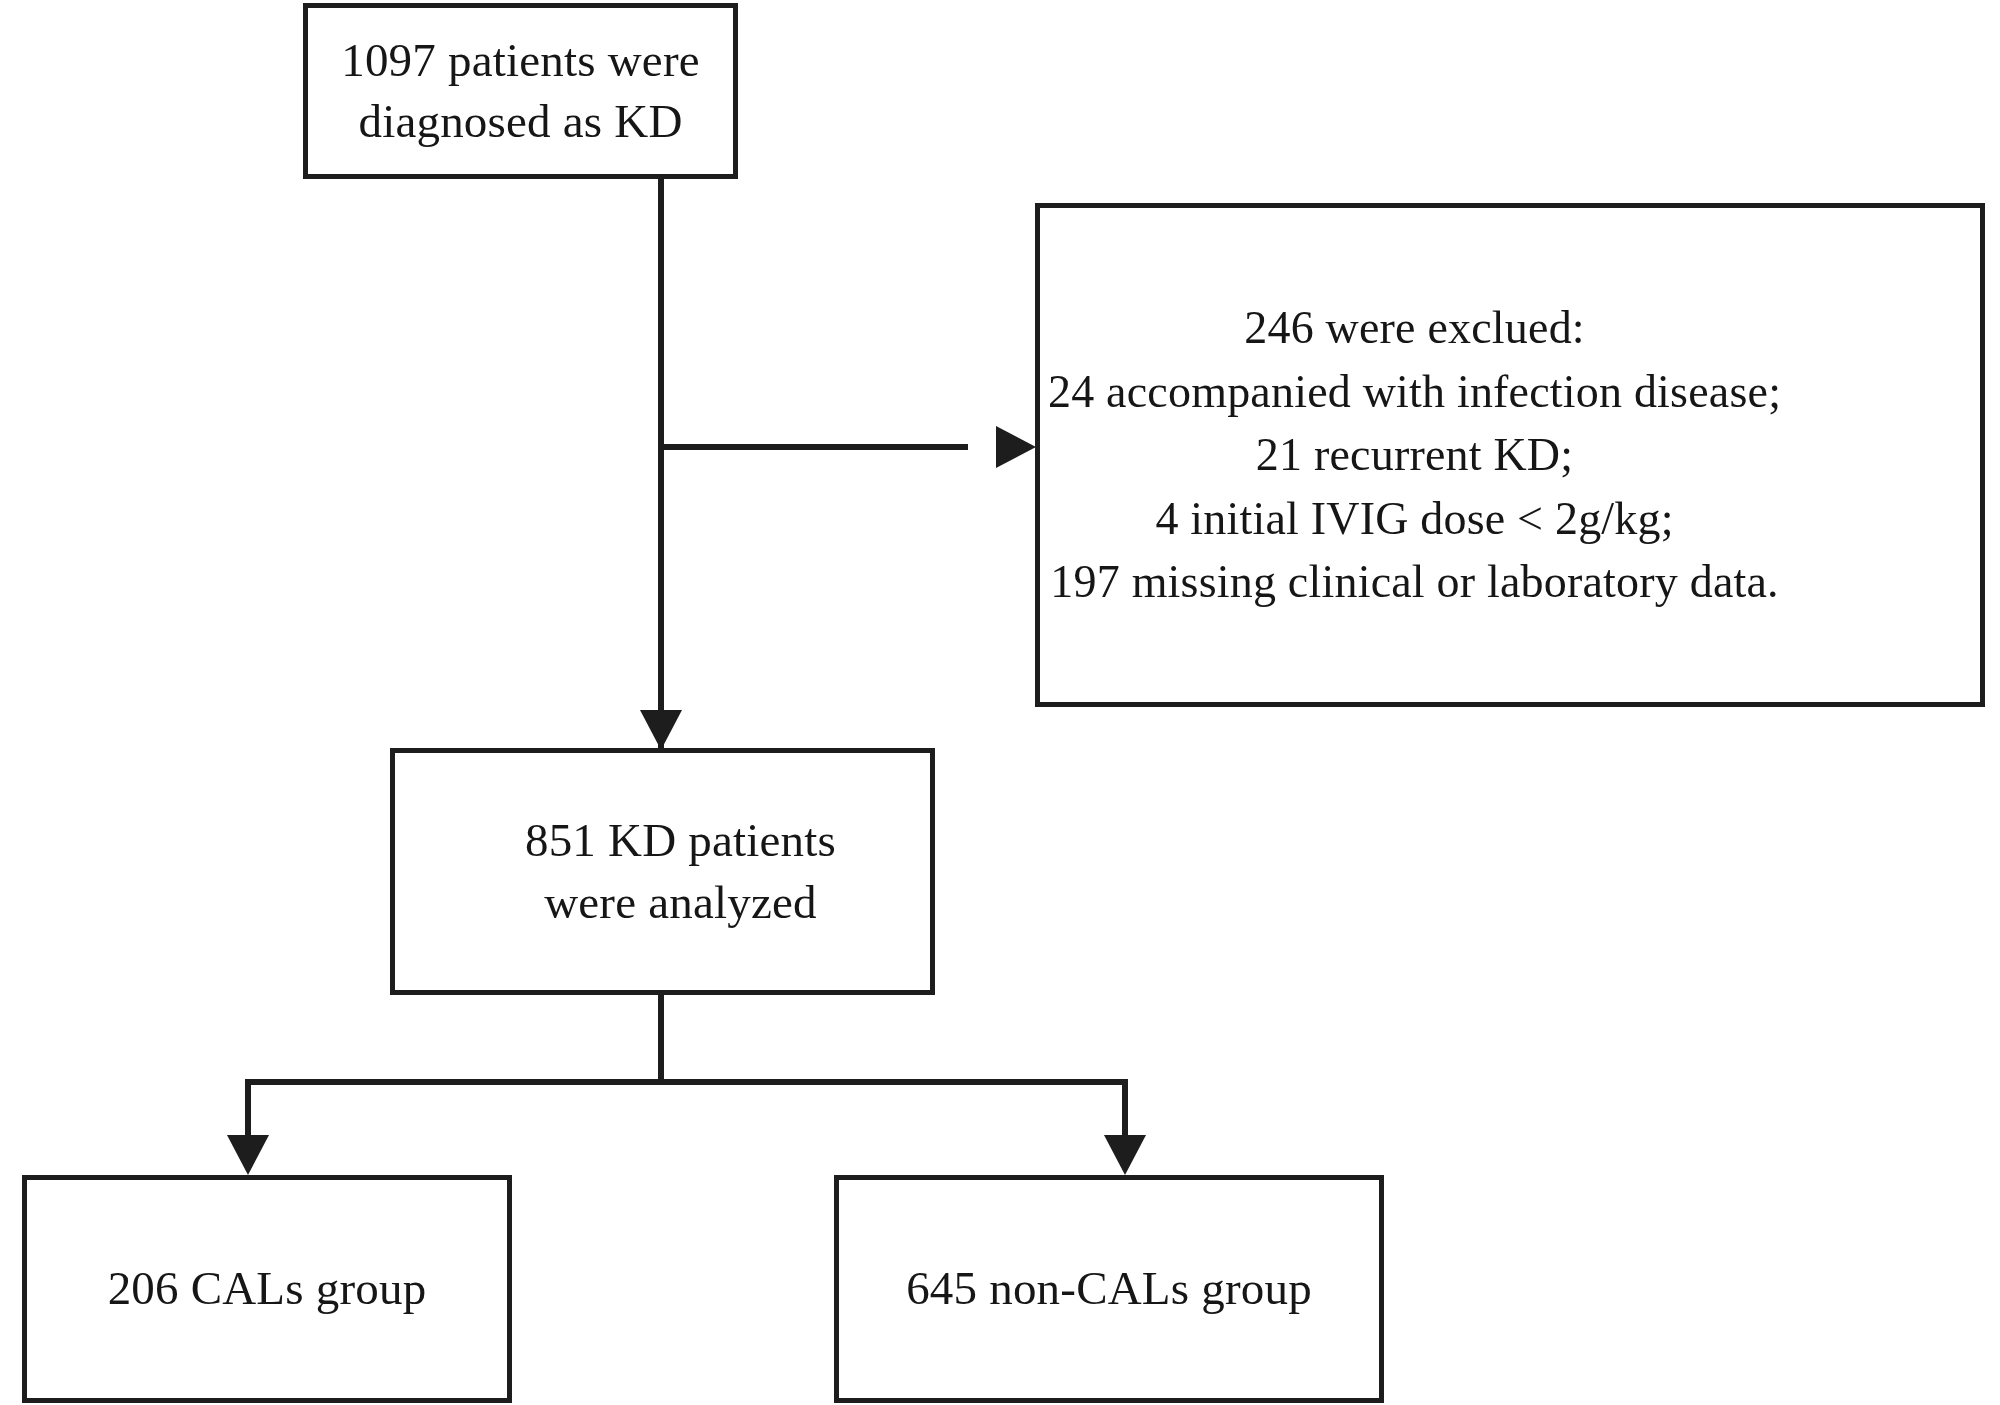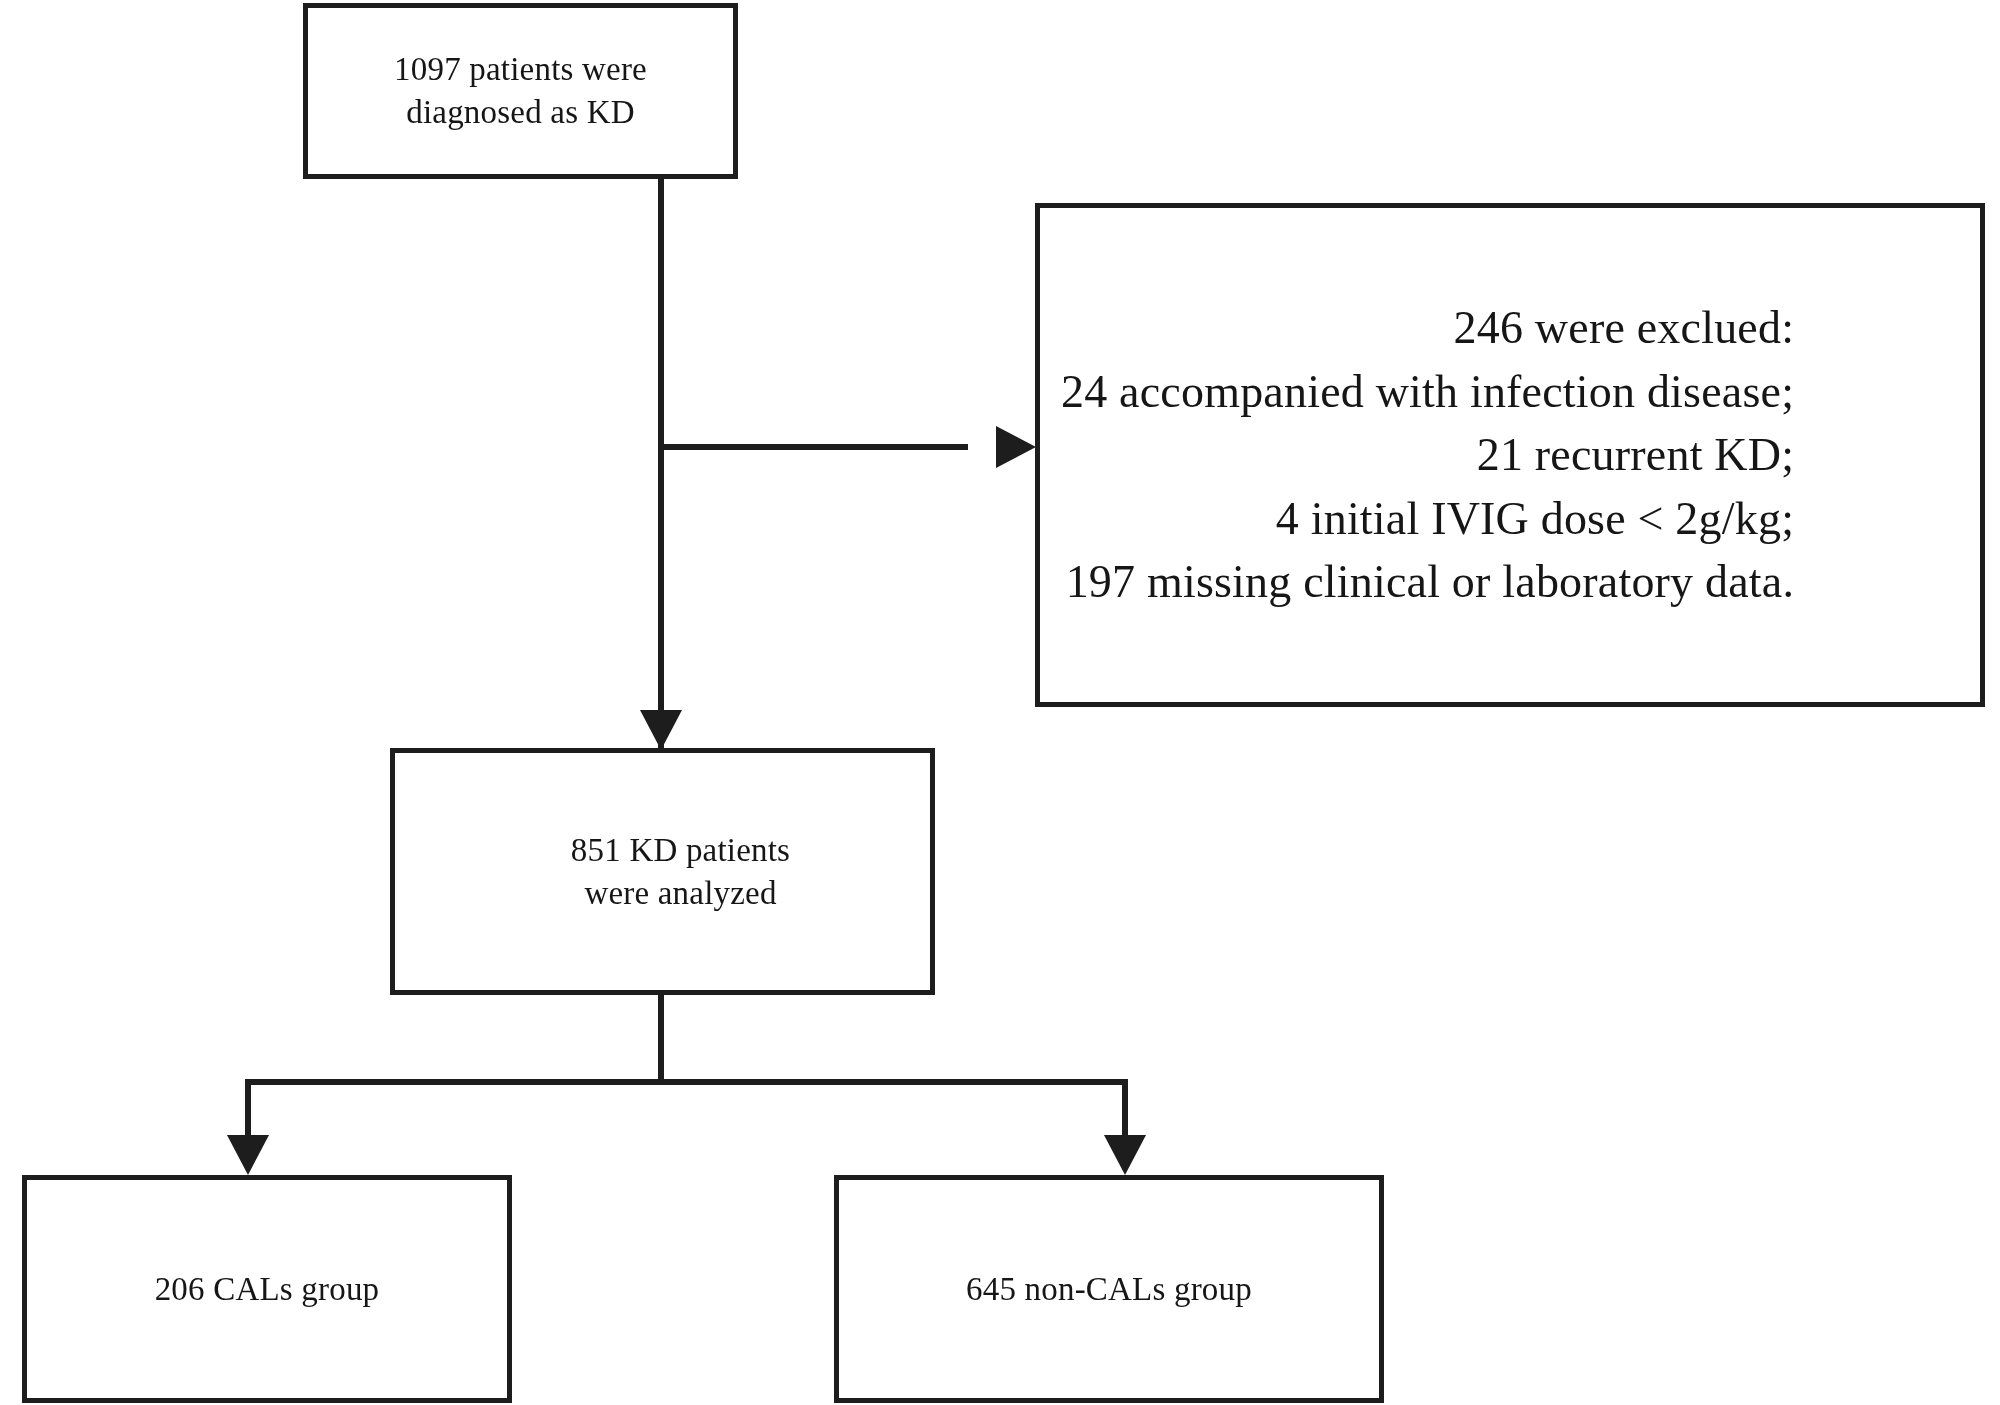--- a/index.html
+++ b/index.html
@@ -23,21 +23,21 @@
     position: absolute;
     box-sizing: border-box;
     border: 5px solid #1d1d1d;
     background: #ffffff;
     display: flex;
     align-items: center;
     justify-content: center;
     text-align: center;
   }
   .node-text {
-    font-size: 33px;
+    font-size: 47px;
     line-height: 1.30;
     letter-spacing: 0.2px;
     white-space: pre-line;
     color: #161616;
   }
   
   #node-screened {
     left: 303px;
     top: 3px;
     width: 435px;
@@ -45,22 +45,22 @@
   }
   #node-excluded {
     left: 1035px;
     top: 203px;
     width: 950px;
     height: 504px;
     justify-content: flex-start;
     align-items: center;
   }
   #node-excluded .node-text {
-    text-align: right;
-    padding-left: 21px;
+    text-align: center;
+    padding-left: 8px;
     line-height: 1.38;
     font-size: 46px;
   }
   #node-analyzed {
     left: 390px;
     top: 748px;
     width: 545px;
     height: 247px;
     padding-left: 36px;
   }

